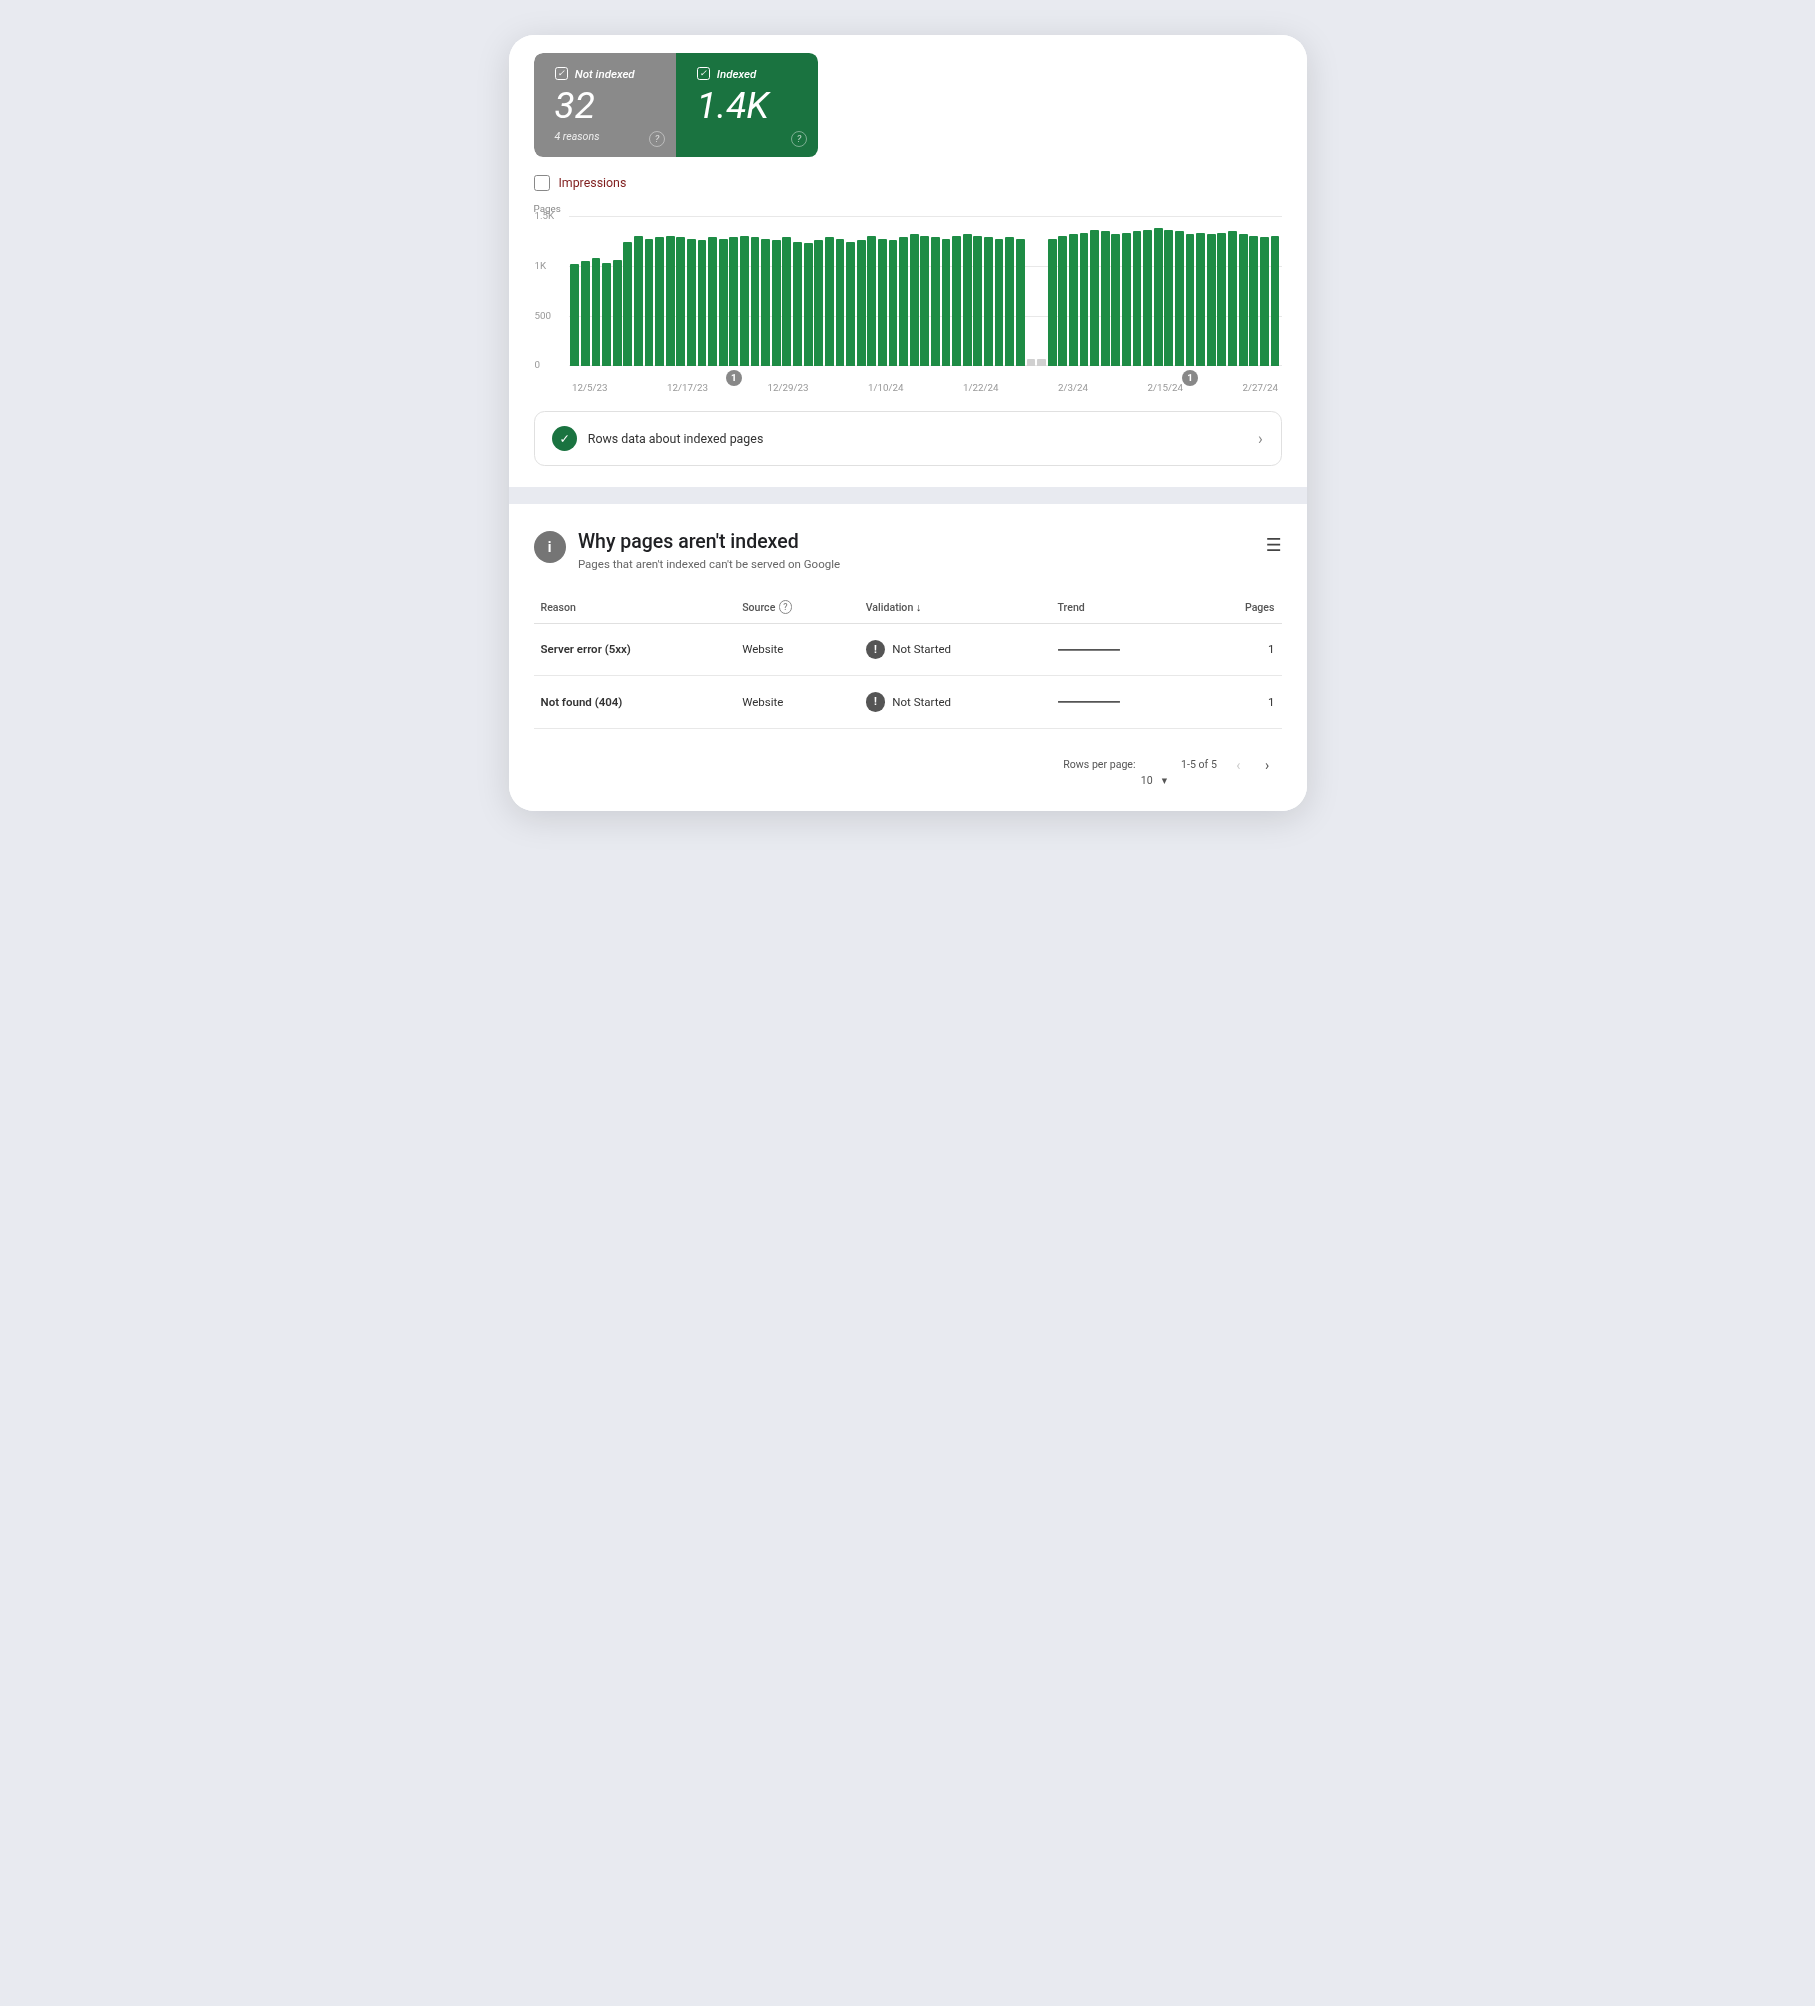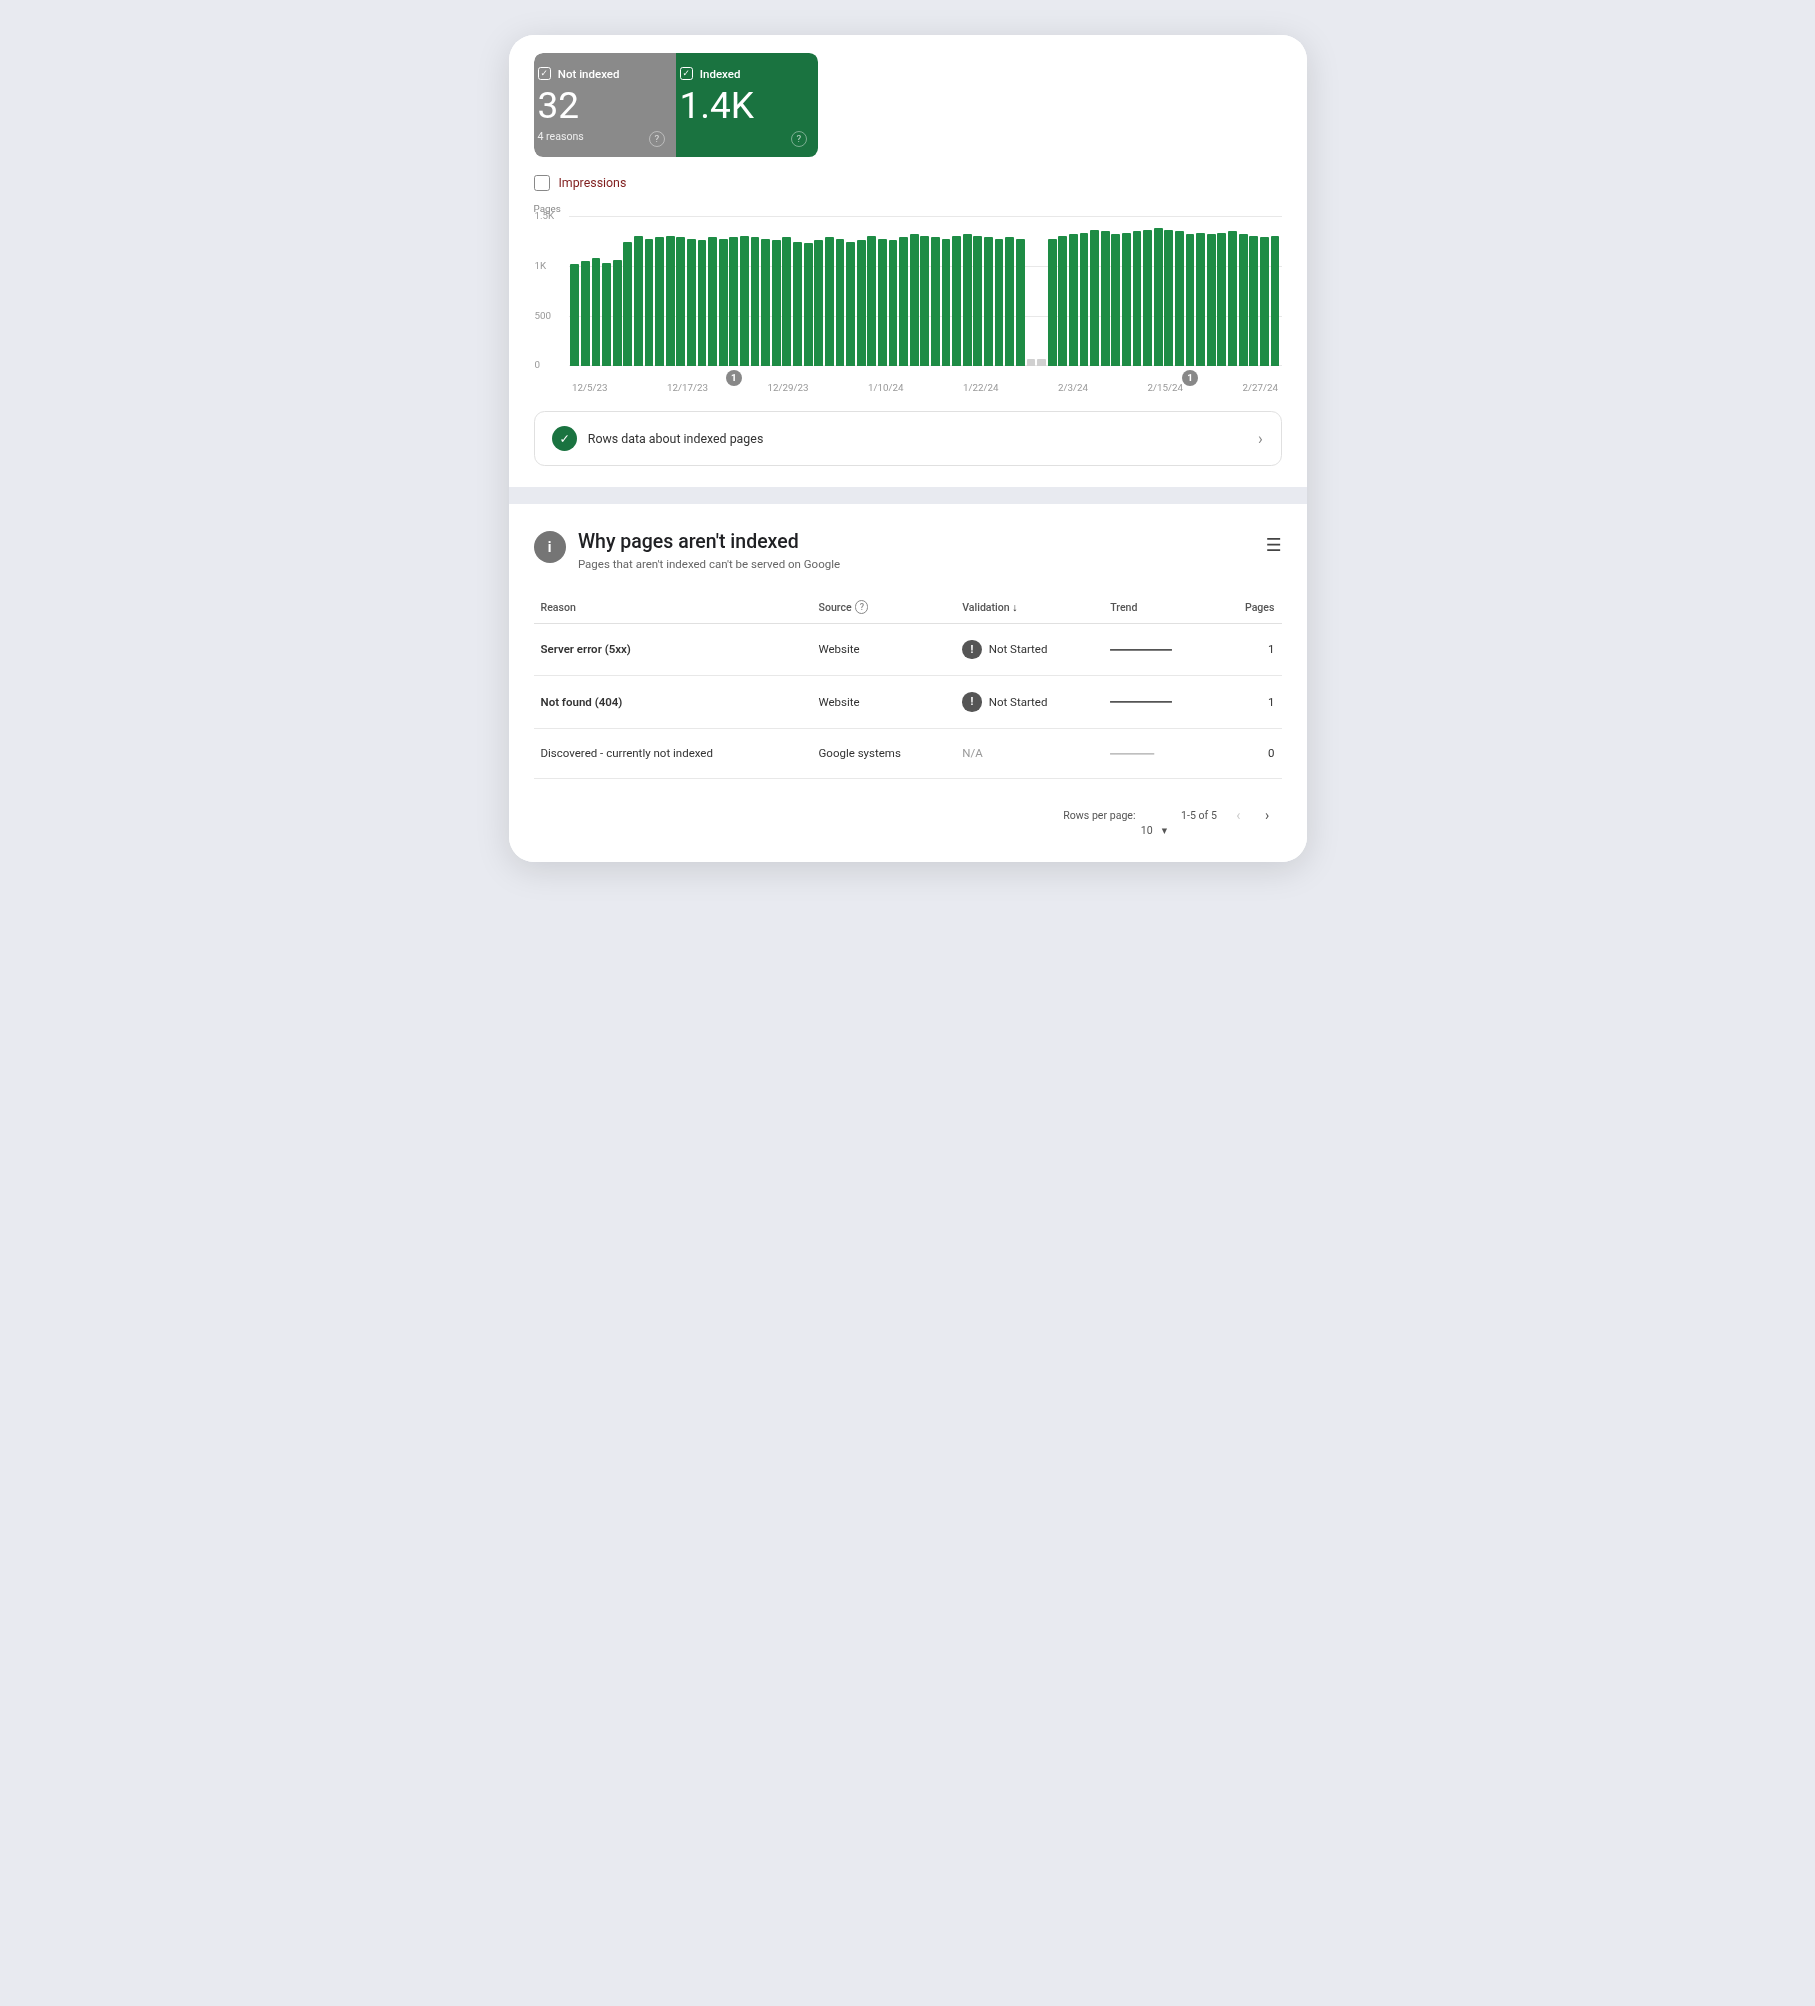--- a/index.html
+++ b/index.html
@@ -27,23 +27,24 @@
       padding: 17.7px 25px 21px;
     }
     .index-tabs {
       display: flex;
       gap: 0;
       margin-bottom: 17.7px;
       border-radius: 8.9px;
       overflow: hidden;
     }
     .index-tab {
-      padding: 14px 21px 14px 4px;
+      padding: 14px 21px 14px 21px;
       min-width: 142px;
       position: relative;
+      font-style: italic;
     }
     .index-tab.not-indexed {
       background: #8a8a8a;
       color: #fff;
       border-radius: 8.9px 0 0 8.9px;
     }
     .index-tab.indexed {
       background: #1a7340;
       color: #fff;
       border-radius: 0 8.9px 8.9px 0;
@@ -626,37 +627,20 @@
             </td>
             <td>
               <div class="trend-cell">
                 <svg width="62" height="17.7" viewBox="0 0 70 20">
                   <line x1="0" y1="10" x2="70" y2="10" stroke="#555" stroke-width="2"></line>
                 </svg>
               </div>
             </td>
             <td class="right">1</td>
           </tr>
-          <tr>
-            <td class="reason-cell light">Discovered - currently not indexed</td>
-            <td>Google systems</td>
-            <td>
-              <div class="validation-cell">
-                <span class="na-text">N/A</span>
-              </div>
-            </td>
-            <td>
-              <div class="trend-cell">
-                <svg width="62" height="17.7" viewBox="0 0 70 20">
-                  <line x1="0" y1="10" x2="50" y2="10" stroke="#aaa" stroke-width="1.5"></line>
-                </svg>
-              </div>
-            </td>
-            <td class="right">0</td>
-          </tr>
         </tbody>
     </table>
 
     <div class="pagination-row">
       <div class="rows-per-page">
         <span>Rows per page:</span>
         <div class="rows-select">
           <span>10</span>
           <span>▾</span>
         </div>

